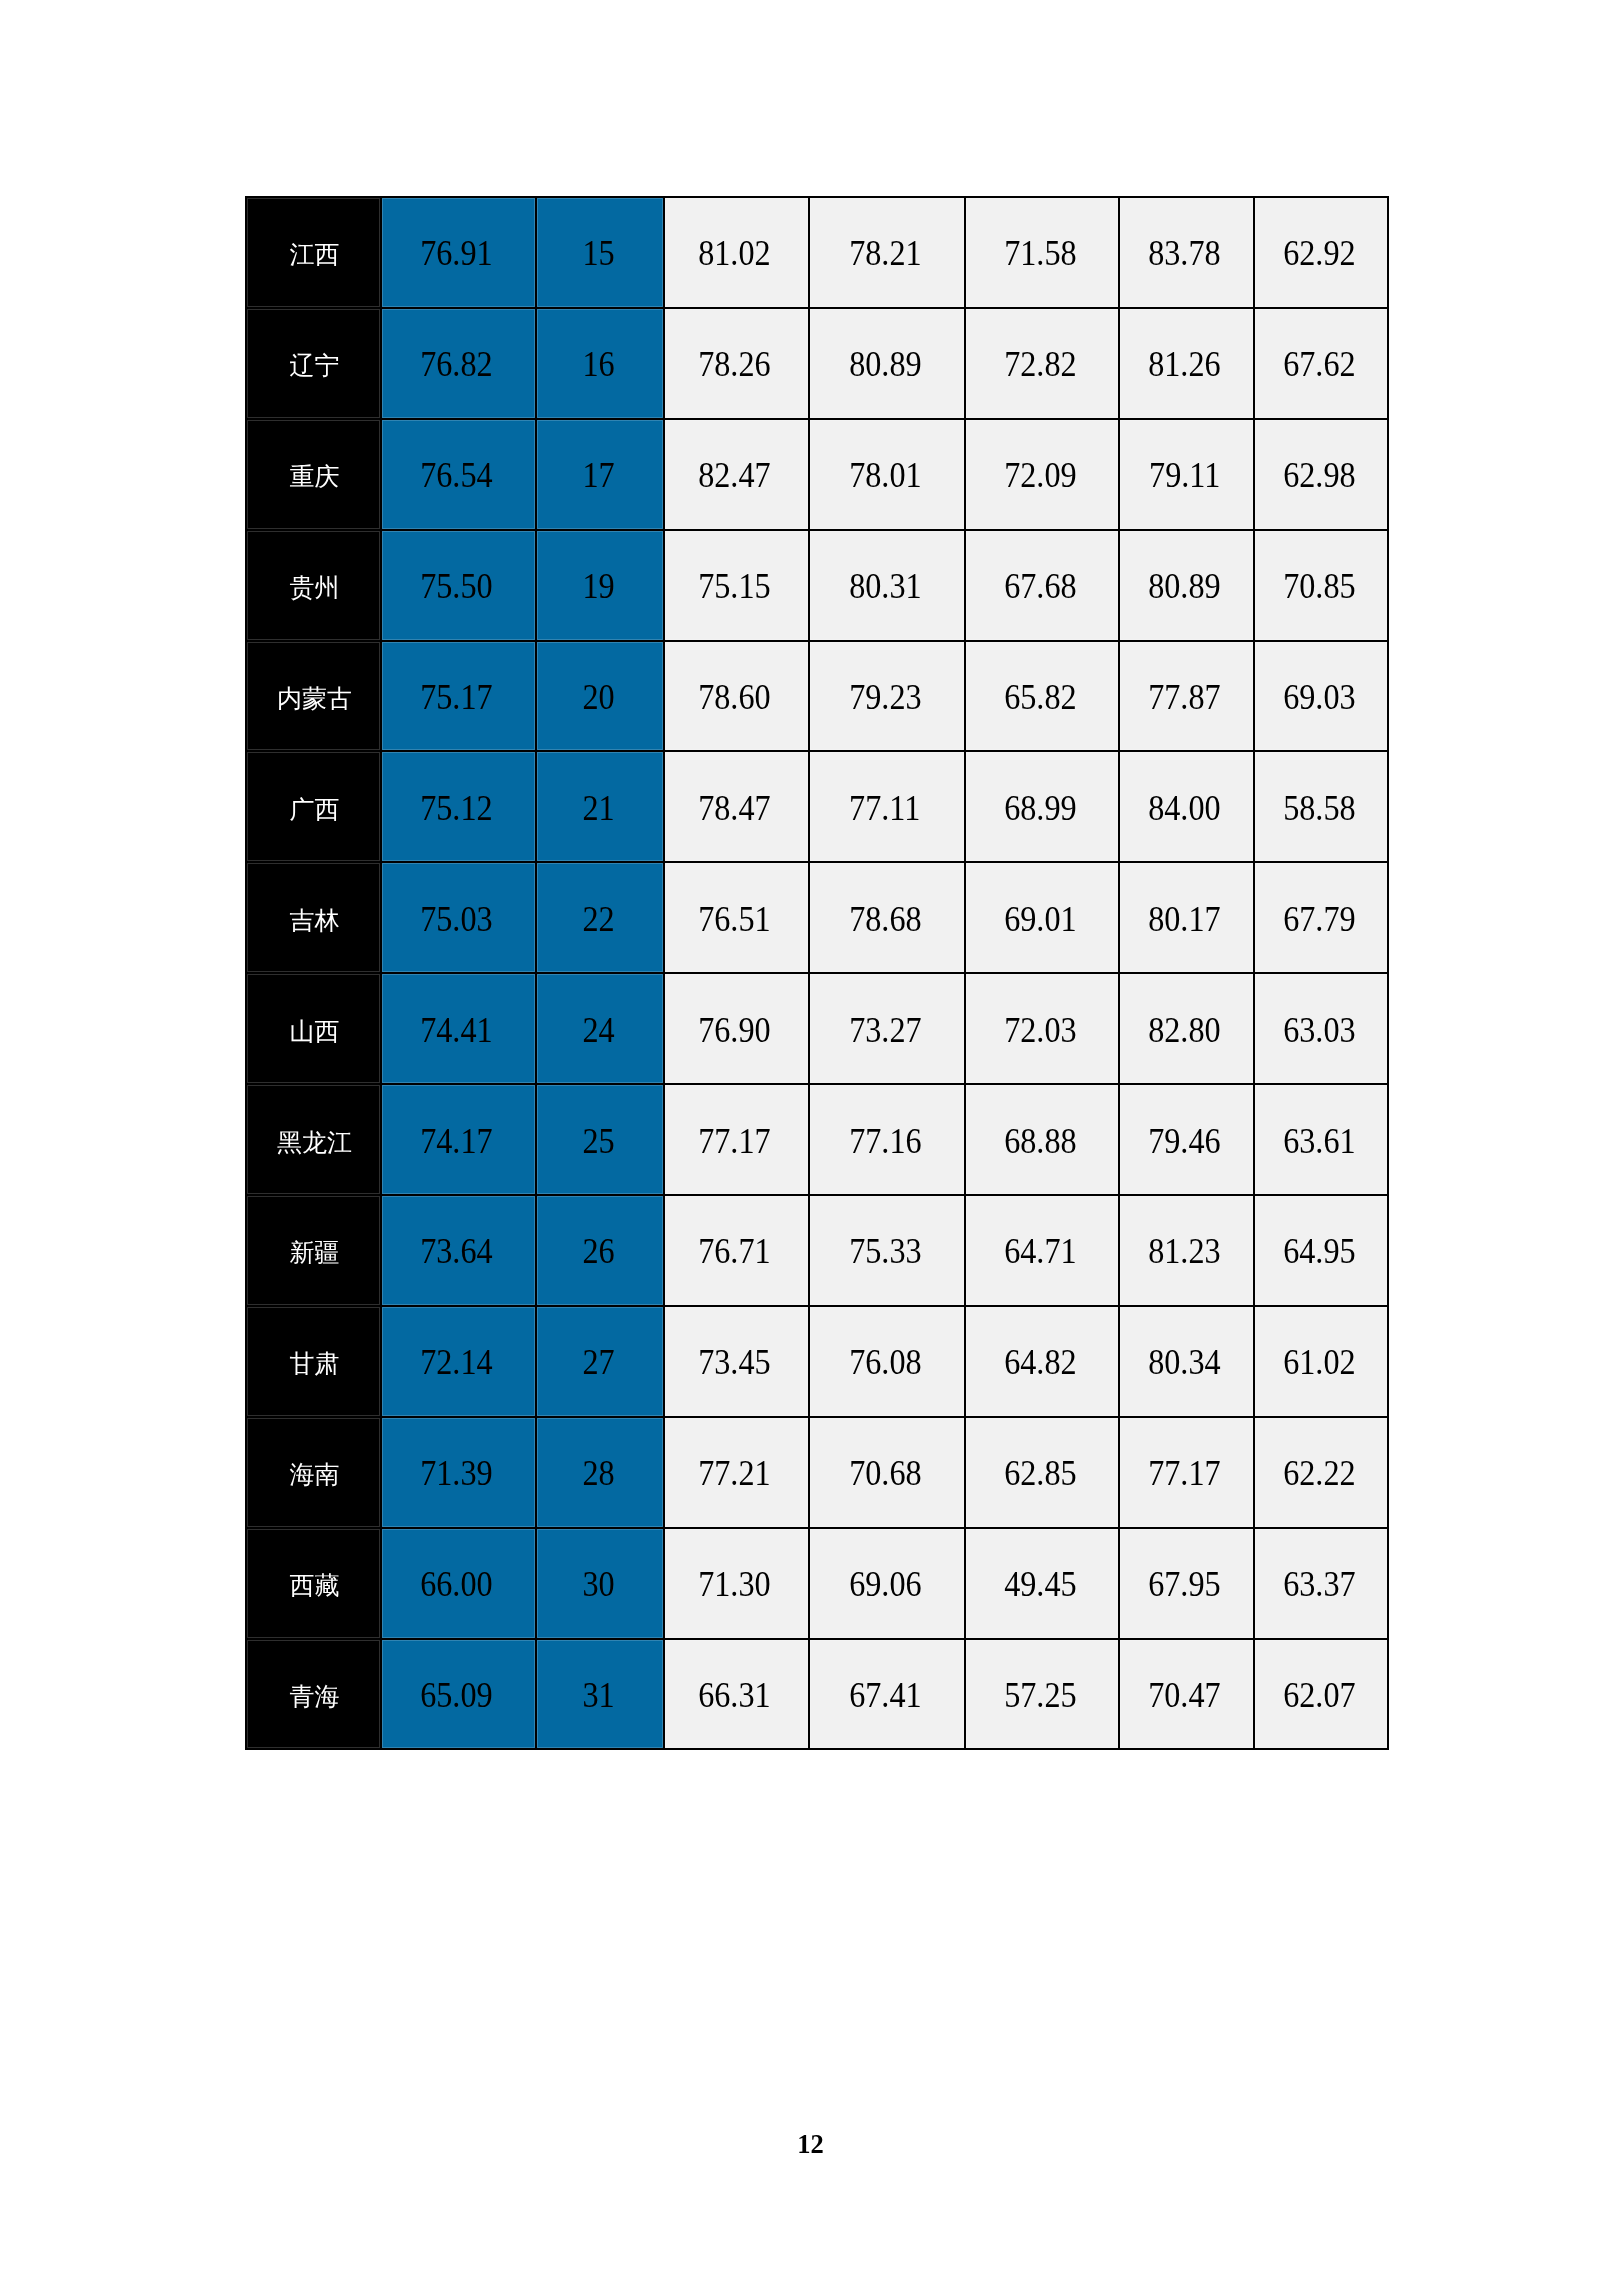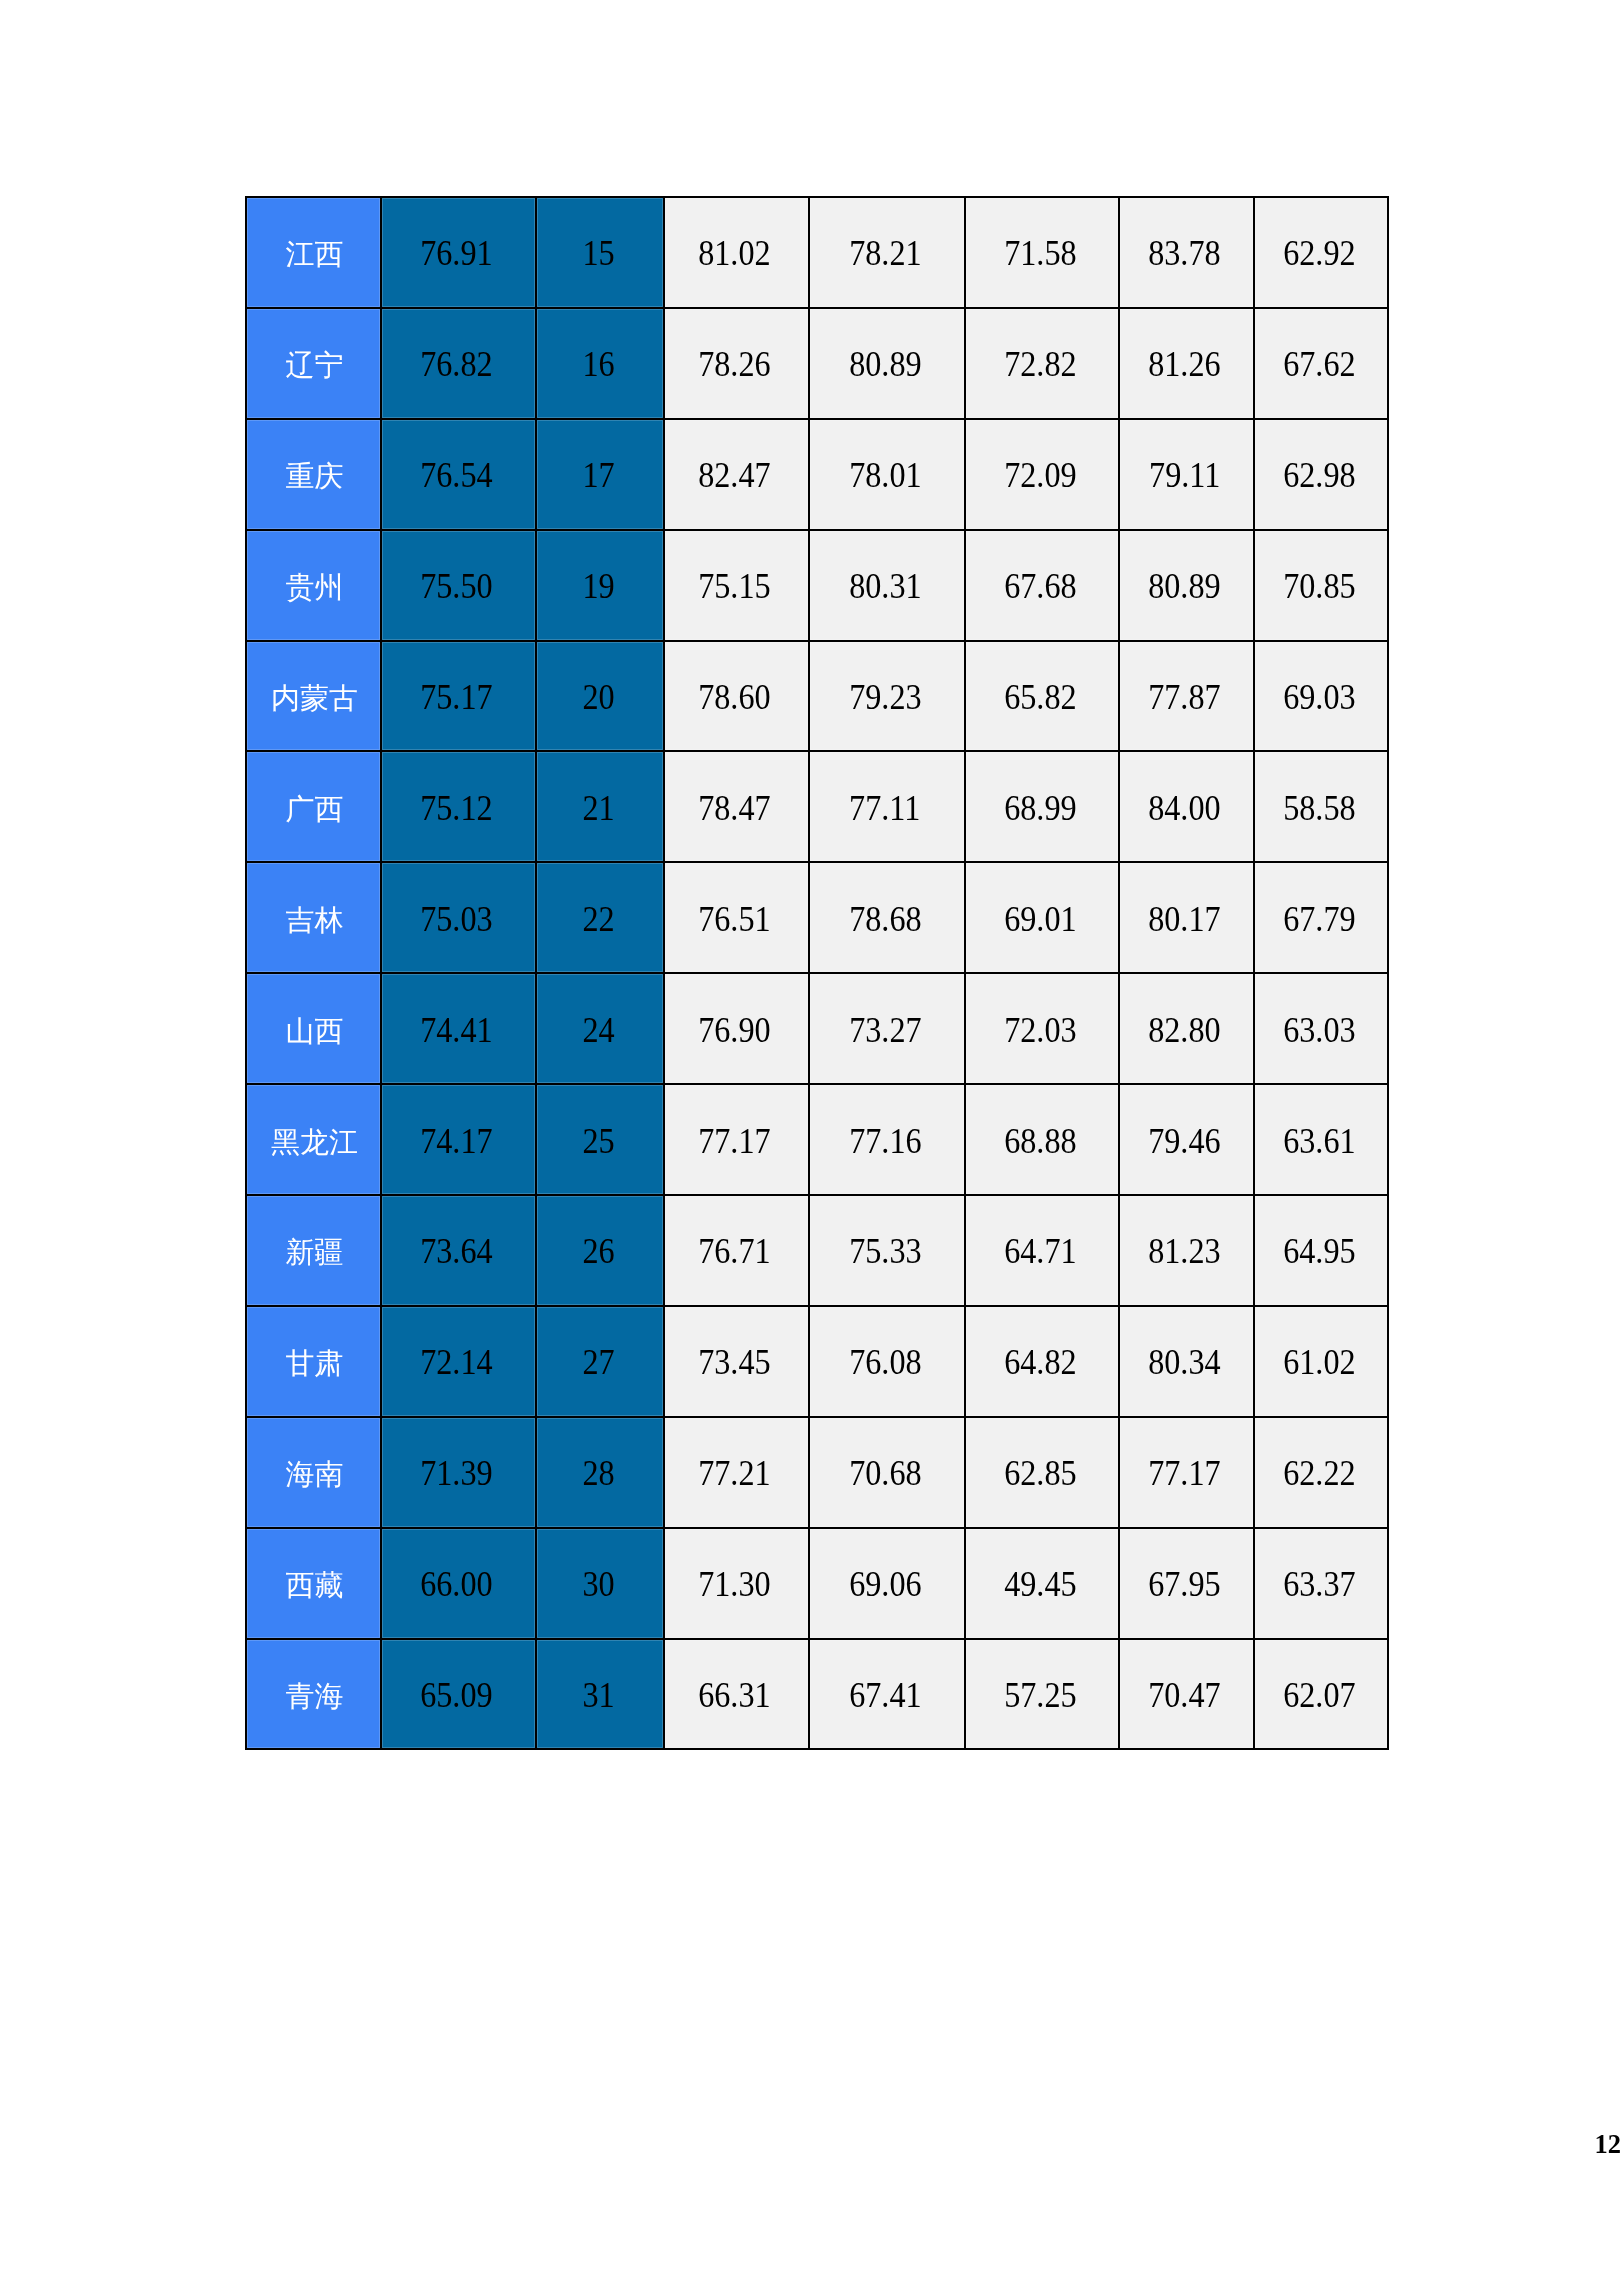--- a/index.html
+++ b/index.html
@@ -16,28 +16,28 @@
   table.data td{
     height:106px;
     border:2px solid #000000;
     text-align:center;vertical-align:middle;
     font-size:35px;line-height:1;
     padding:2.9px 3.9px 0 0;
     background-clip:padding-box;
     box-shadow:inset 0 0 0 1px rgba(255,255,255,0.18);
   }
   table.data td .txt{display:inline-block;white-space:nowrap;transform:scaleX(0.92);}
-  table.data td.prov  {background:#3b82f6;color:#FFFFFF;font-size:29px;padding:2.9px 0 0 2px;}
+  table.data td.prov  {background:#000000;color:#FFFFFF;font-size:25px;padding:2.9px 0 0 2px;}
   table.data td.prov .txt{transform:none;letter-spacing:0;position:relative;top:1px;}
   table.data td.accent{background:#0369a1;color:#000000;}
   table.data td.plain {background:#F1F1F1;color:#000000;}
 
   .pagenum{
     position:absolute;left:0;top:2129px;width:1621px;
-    text-align:right;font-size:26.5px;font-weight:bold;color:#000000;
+    text-align:center;font-size:26.5px;font-weight:bold;color:#000000;
     font-family:"Liberation Serif","DejaVu Serif",serif;
   }
 </style>
 </head>
 <body>
 
 <div class="page">
 
   <div class="tbl-wrap">
    <table class="data">

